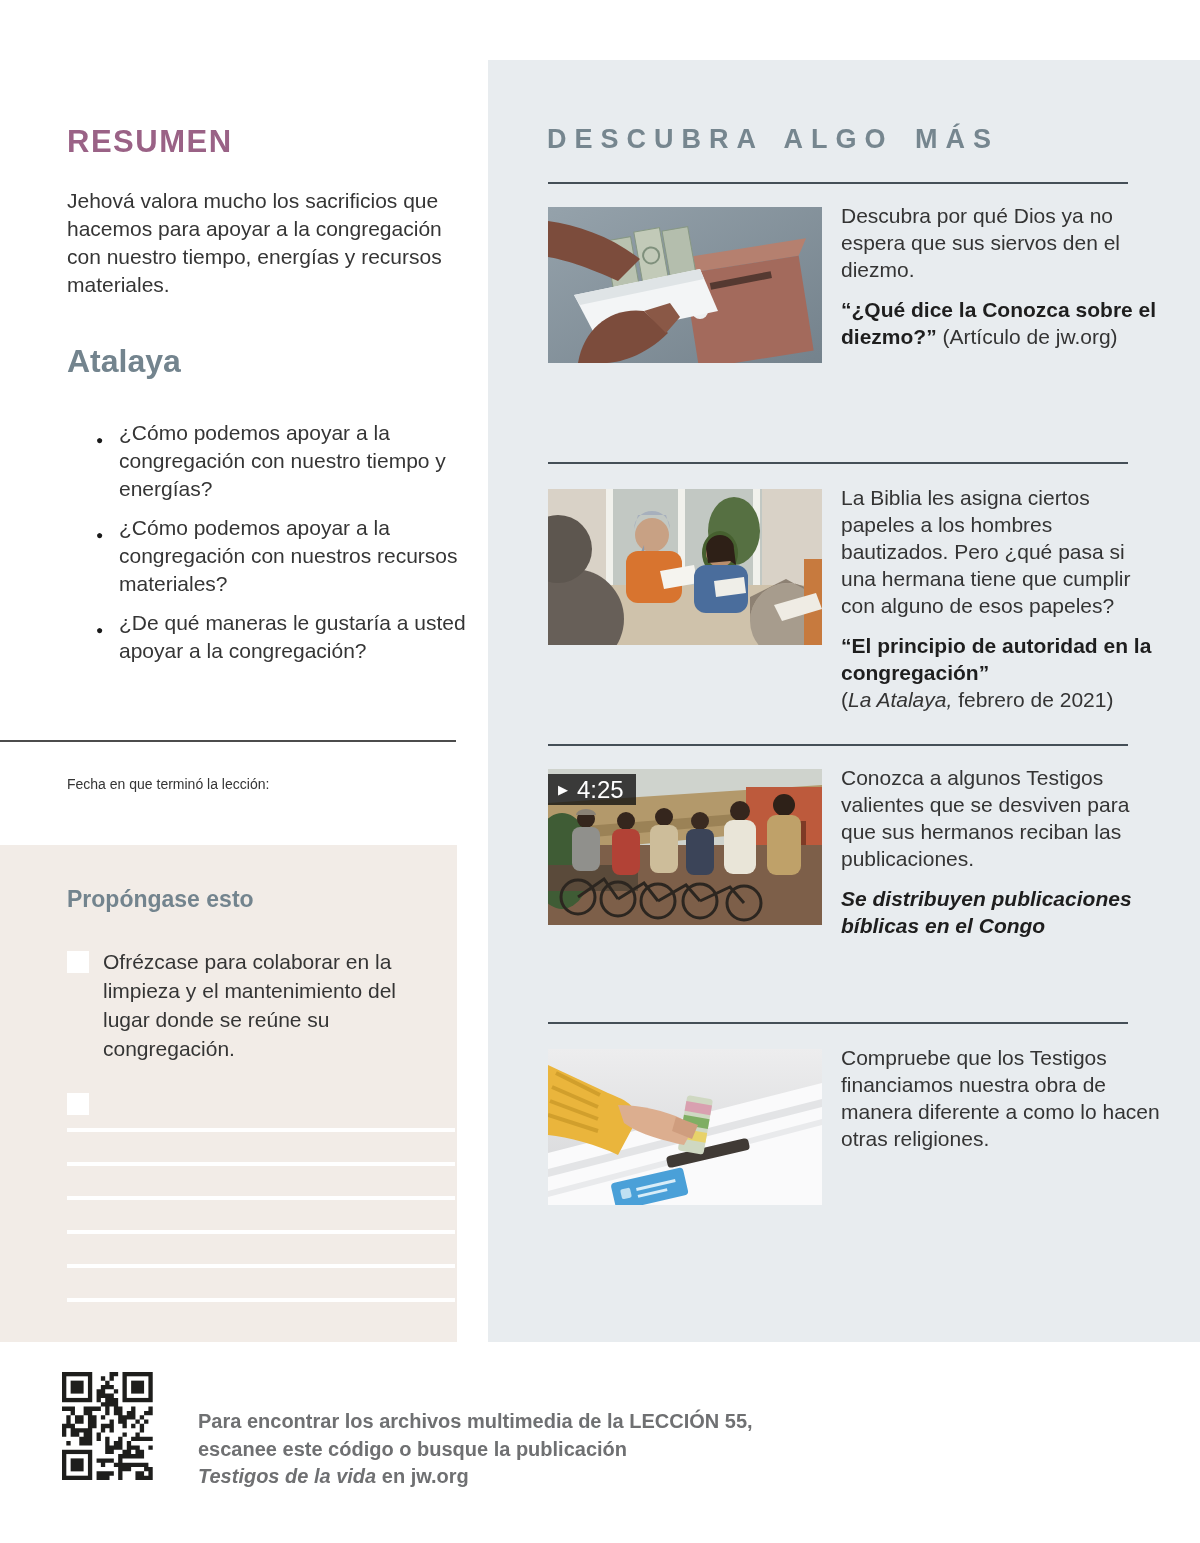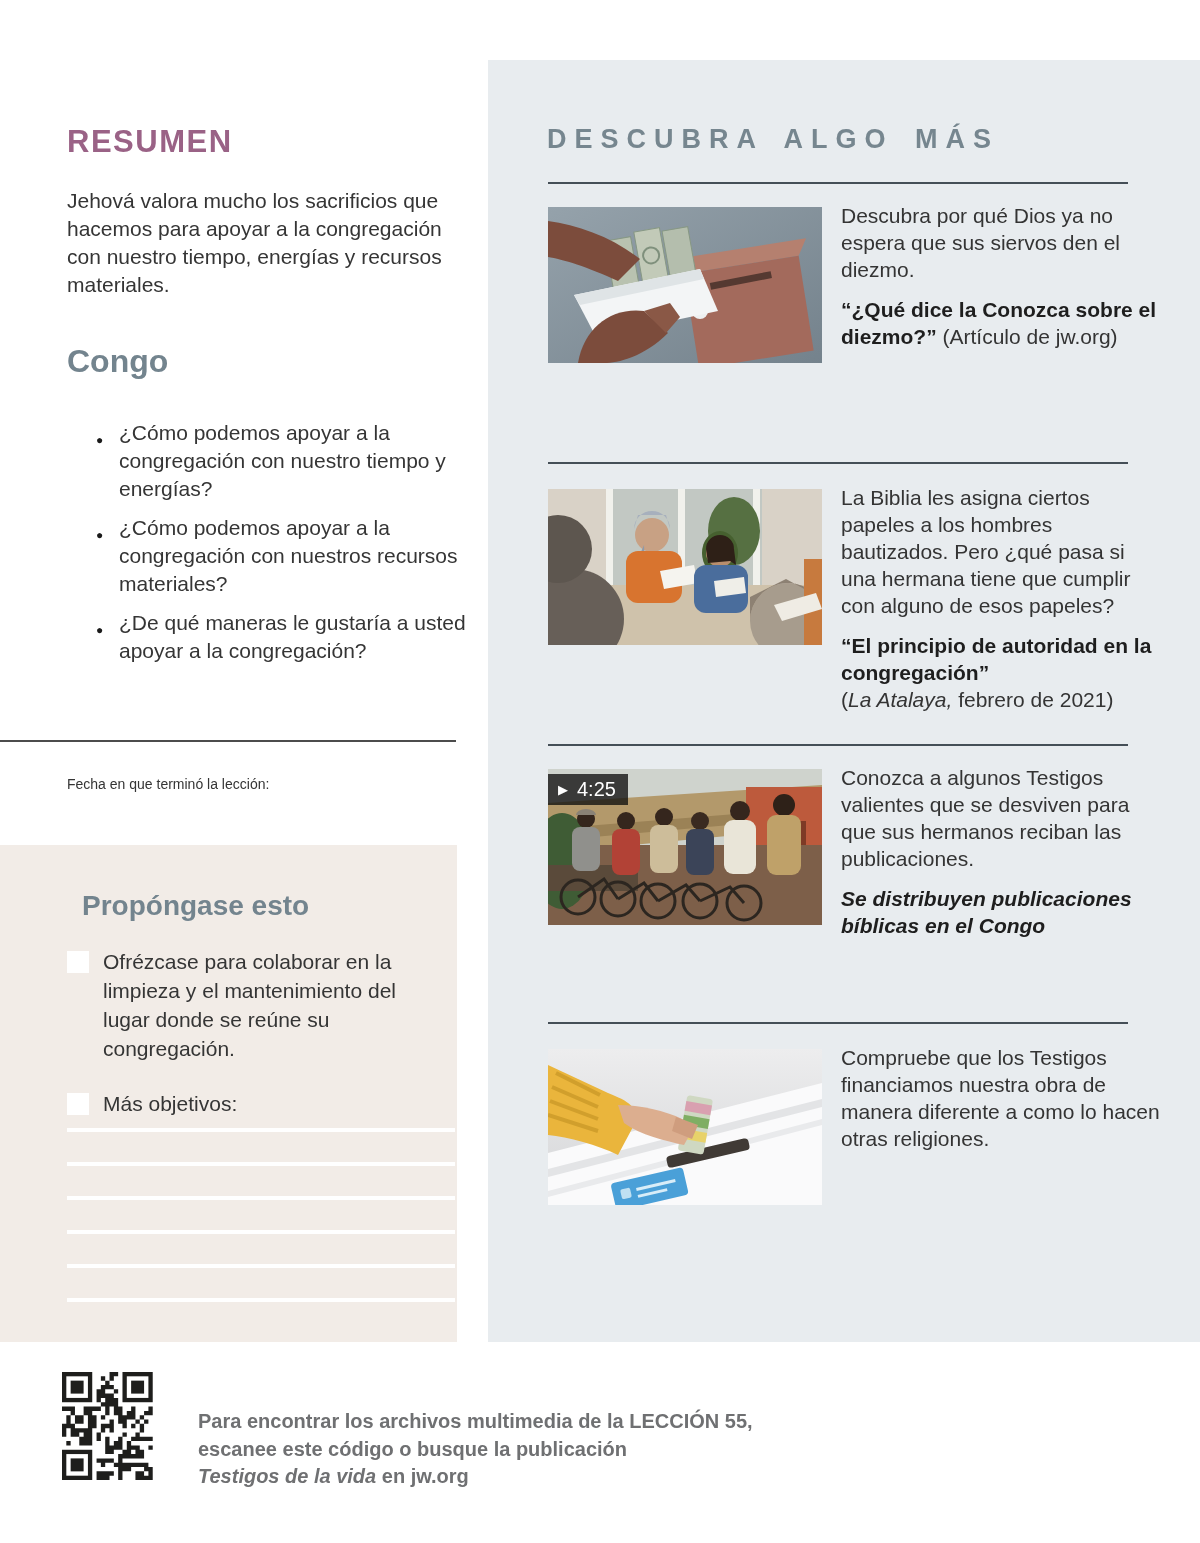--- a/index.html
+++ b/index.html
@@ -14,21 +14,21 @@
   .repaso-title{position:absolute;left:67px;top:316px;font-size:32px;font-weight:700;color:#73848e;}
   .repaso-list{position:absolute;left:96px;top:391px;width:372px;margin-top:28px;}
   .bullet-item{position:relative;padding-left:23px;margin-bottom:11px;font-size:21px;
     line-height:28px;color:#353535;}
   .bullet-item::before{content:"●";position:absolute;left:0;top:7px;font-size:12px;color:#1a1a1a;}
   .left-hr{position:absolute;left:0;top:740px;width:456px;height:2px;background:#4c4c4c;}
   .fecha-label{position:absolute;left:67px;top:762px;font-size:14px;color:#353535;}
 
   
   .goal-box{position:absolute;left:0;top:845px;width:457px;height:497px;background:#f2ece7;}
-  .goal-title{position:absolute;left:82px;top:22px;font-size:28px;font-weight:700;color:#73848e;}
+  .goal-title{position:absolute;left:67px;top:22px;font-size:23px;font-weight:700;color:#73848e;}
   .goal-item{position:absolute;left:67px;width:352px;font-size:21px;line-height:29px;color:#353535;margin-top:14px;}
   .goal-item .cb{position:absolute;left:0;top:4px;width:22px;height:22px;background:#ffffff;}
   .goal-item .gtext{display:block;margin-left:36px;}
   .write-lines{position:absolute;left:67px;top:283px;width:388px;}
   .write-line{height:4px;background:#ffffff;margin-bottom:30px;}
 
   
   .right-panel{position:absolute;left:488px;top:60px;width:712px;height:1282px;background:#e8ecef;}
   .dam-title{position:absolute;left:59px;top:42px;font-size:27px;font-weight:700;
     letter-spacing:8px;word-spacing:6px;color:#76868f;}
@@ -38,59 +38,58 @@
   .r1{top:142px}.r2{top:424px}.r3{top:704px}.r4{top:984px}
   .thumb{position:absolute;left:0;top:5px;width:274px;height:156px;overflow:hidden;background:#9aa5ad;}
   .thumb svg{display:block;}
   .itext{position:absolute;left:293px;top:0;width:322px;}
   .itext .body{margin:0;font-size:21px;line-height:27px;color:#343434;}
   .ref{margin:13px 0 0 0;font-size:21px;line-height:27px;color:#1e1e1e;font-weight:700;}
   .ref .plain{font-weight:400;color:#343434;}
   .ref .block{display:block;font-weight:400;color:#343434;}
   .bi{font-style:italic;}
   .video-badge{position:absolute;left:0;top:5px;height:31px;background:rgba(16,16,16,0.78);
-    color:#fff;display:flex;align-items:center;padding:0 12px 0 10px;font-size:20px;font-weight:400;}
+    color:#fff;display:flex;align-items:center;padding:0 12px 0 10px;font-size:24px;font-weight:400;}
   .play-icon{margin-right:9px;font-size:13px;line-height:1;}
   .play-icon::before{content:"▶";}
 
   
   .qr{position:absolute;left:62px;top:1372px;width:91px;height:108px;}
   .footer-text{position:absolute;left:198px;top:1408px;font-size:20px;line-height:27.5px;
     color:#6f7072;font-weight:700;}
   .footer-text .fline{display:block;}
 </style>
 </head>
 <body>
 
 <div class="page">
 
   <h2 class="resumen-title">RESUMEN</h2>
   <p class="resumen-body">Jehová valora mucho los sacrificios que hacemos para apoyar a la congregación con nuestro tiempo, energías y recursos materiales.</p>
 
-  <h2 class="repaso-title">Congo</h2>
+  <h2 class="repaso-title">Atalaya</h2>
   <div class="repaso-list">
     <div class="bullet-item">¿Cómo podemos apoyar a la congregación con nuestro tiempo y energías?</div>
     <div class="bullet-item">¿Cómo podemos apoyar a la congregación con nuestros recursos materiales?</div>
     <div class="bullet-item">¿De qué maneras le gustaría a usted apoyar a la congregación?</div>
   </div>
 
   <div class="left-hr"></div>
   <p class="fecha-label">Fecha en que terminó la lección:</p>
 
   <div class="goal-box">
     <h2 class="goal-title">Propóngase esto</h2>
 
     <div class="goal-item" style="top:88px;">
       <span class="cb"></span>
       <span class="gtext">Ofrézcase para colaborar en la limpieza y el mantenimiento del lugar donde se reúne su congregación.</span>
     </div>
 
     <div class="goal-item" style="top:230px;">
       <span class="cb"></span>
-      <span class="gtext">Más objetivos:</span>
     </div>
 
     <div class="write-lines">
       <div class="write-line"></div>
       <div class="write-line"></div>
       <div class="write-line"></div>
       <div class="write-line"></div>
       <div class="write-line"></div>
       <div class="write-line"></div>
     </div>

